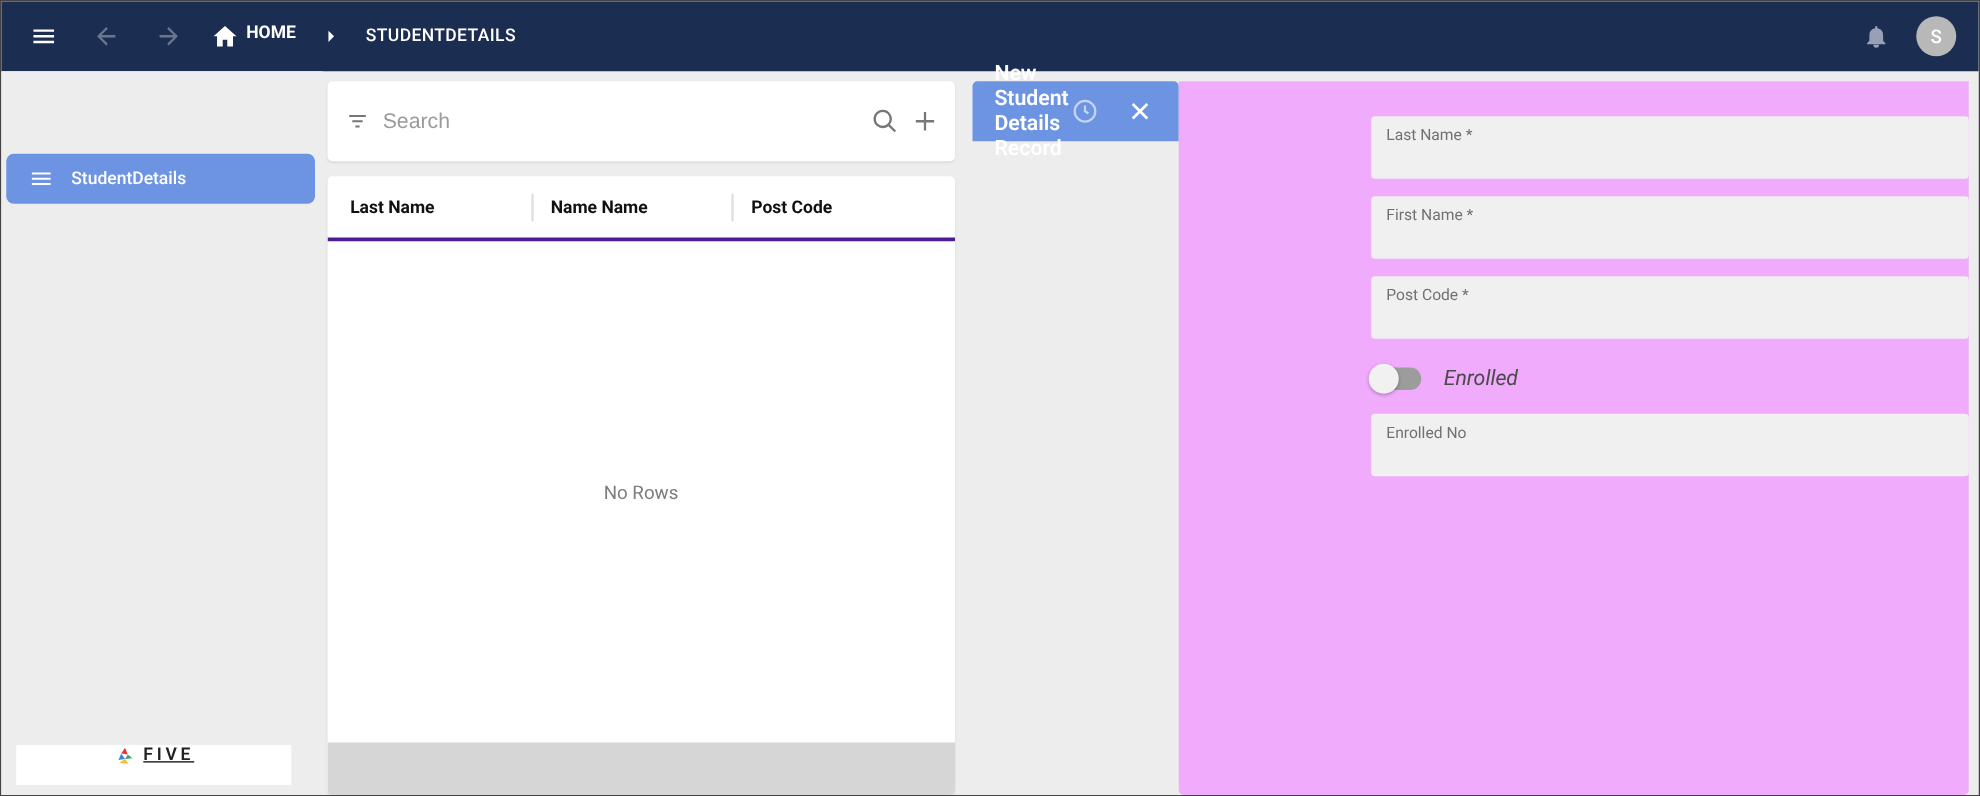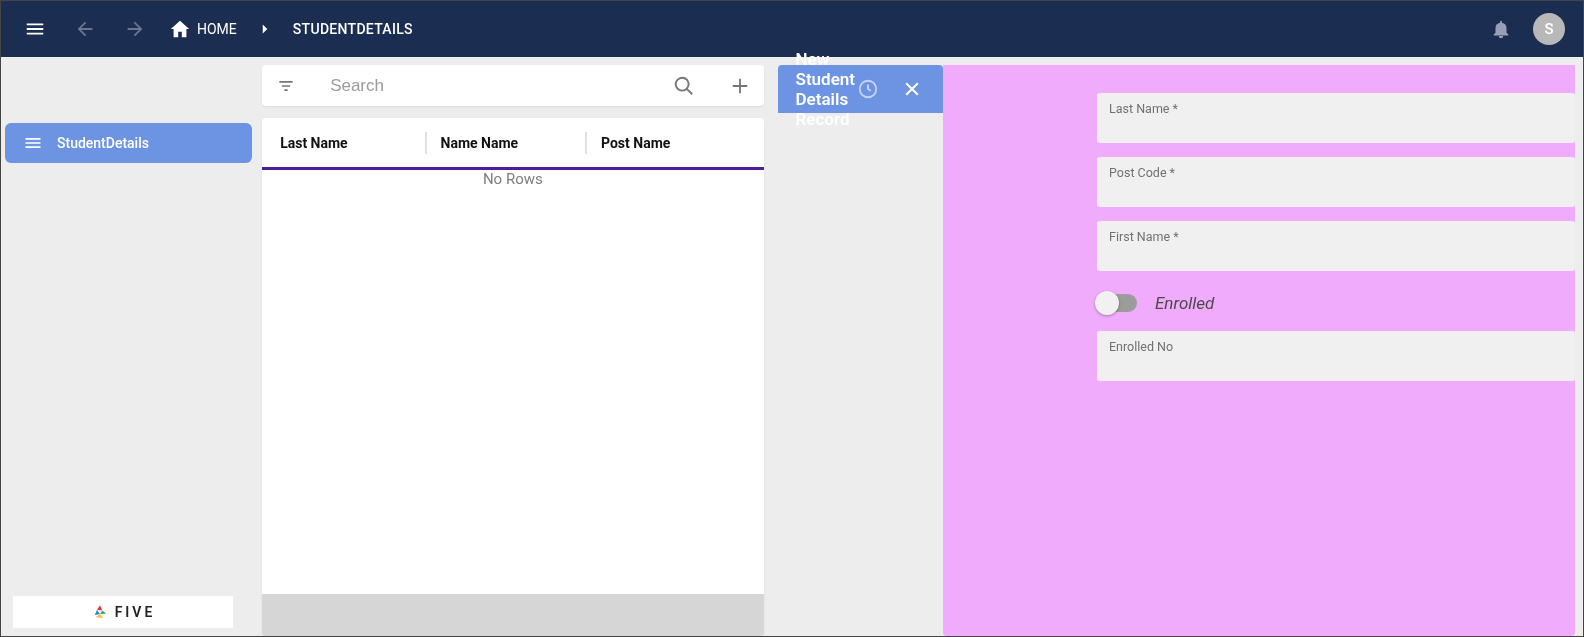--- a/index.html
+++ b/index.html
@@ -11,21 +11,21 @@
     height: 56px;
     background: #1c2d52;
     display: flex;
     align-items: center;
     color: #fff;
     padding: 0 18px;
   }
   .topbar-left { display: flex; align-items: center; gap: 18px; }
   .icon-btn { width: 32px; height: 32px; display: flex; align-items: center; justify-content: center; cursor: pointer; color: #fff; }
   .icon-btn.disabled { opacity: 0.35; cursor: default; }
-  .home-link { display: flex; align-items: center; gap: 6px; font-weight: 400; font-size: 14px; cursor: pointer; }
+  .home-link { display: flex; align-items: flex-start; gap: 6px; font-weight: 700; font-size: 14px; cursor: pointer; }
   .home-icon svg { width: 22px; height: 22px; }
   .chev-sep { display:flex; align-items:center; justify-content:center; width:20px; }
   .breadcrumb-item { font-weight: 500; font-size: 14px; letter-spacing: 0.3px; }
   .topbar-right { margin-left: auto; display: flex; align-items: center; gap: 16px; }
   .bell { color: #97a0b4; }
   .avatar {
     width: 32px; height: 32px; border-radius: 50%;
     background: #b8b8b8; color: #fff;
     display: flex; align-items: center; justify-content: center;
     font-weight: 500; font-size: 15px;
@@ -49,40 +49,41 @@
     height: 40px; padding: 0 18px;
     background: #6d94e3; color: #fff;
     border-radius: 6px; margin: 0 6px 0 4px;
     font-size: 14px; font-weight: 500;
     cursor: pointer;
   }
   .side-item .hamburger { color: #fff; }
   .logo-box {
     position: absolute; left: 12px; bottom: 8px;
     width: 220px; height: 32px;
-    display: flex; align-items: center; justify-content: center;
+    display: flex; align-items: flex-start; justify-content: center;
     background: #fff;
     gap: 6px;
+    text-decoration: underline;
   }
   .logo-box svg { width: 18px; height: 18px; }
   .logo-text { font-weight: 600; letter-spacing: 3px; font-size: 14px; color: #222; }
 
   
   .list-panel {
     width: 519px;
     padding: 8px 8px 0 4px;
     display: flex; flex-direction: column;
   }
   .search-card {
     background: #fff; border-radius: 4px;
-    height: 41px;
+    height: 64px;
     display: flex; align-items: center;
     padding: 0 10px;
     box-shadow: 0 1px 2px rgba(0,0,0,0.08);
-    gap: 28px;
+    gap: 4px;
   }
   .filter-ic, .search-ic, .add-ic { color: #777; display:flex; align-items:center; justify-content:center; width: 28px; height: 28px; }
   .search-input {
     flex: 1; border: none; outline: none; font-size: 17px; color: #444;
     background: transparent; padding: 4px 2px;
   }
   .search-input::placeholder { color: #9b9b9b; }
 
   .table-card {
     margin-top: 12px;
@@ -97,21 +98,21 @@
     border-bottom: 3px solid #4c1d95;
     padding: 0 18px;
   }
   .col-head {
     font-weight: 700; font-size: 14px; color: #111;
     flex: 1;
   }
   .col-sep { width: 2px; height: 22px; background: #e1e1e1; margin: 0 14px 0 0; }
   .table-body {
     flex: 1;
-    display: flex; align-items: flex-start; justify-content: center;
+    display: flex; align-items: center; justify-content: center;
     color: #7d7d7d; font-size: 15px;
   }
   .table-footer { height: 42px; background: #d6d6d6; }
 
   
   .detail-panel {
     flex: 1;
     padding: 8px 8px 0 6px;
     display: flex; 
   }
@@ -245,21 +246,21 @@
           </svg>
       </div>
     </div>
 
     <div class="table-card">
       <div class="table-head">
         <div class="col-head">Last Name</div>
         <div class="col-sep"></div>
         <div class="col-head">Name Name</div>
         <div class="col-sep"></div>
-        <div class="col-head">Post Name</div>
+        <div class="col-head">Post Code</div>
       </div>
       <div class="table-body">
         <span>No Rows</span>
       </div>
       <div class="table-footer"></div>
     </div>
   </div>
 
   <div class="detail-panel">
     <div class="detail-header">
@@ -277,25 +278,25 @@
             </svg>
         </div>
       </div>
     </div>
     <div class="detail-body">
       <div class="form-field">
         <label>Last Name *</label>
         <input type="text" style="">
       </div>
       <div class="form-field">
+        <label>First Name *</label>
+        <input type="text" style="">
+      </div>
+      <div class="form-field">
         <label>Post Code *</label>
-        <input type="text" style="">
-      </div>
-      <div class="form-field">
-        <label>First Name *</label>
         <input type="text" style="">
       </div>
       <div class="toggle-row">
         <div class="toggle"></div>
         <span class="toggle-label">Enrolled</span>
       </div>
       <div class="form-field">
         <label>Enrolled No</label>
         <input type="text" style="">
       </div>

